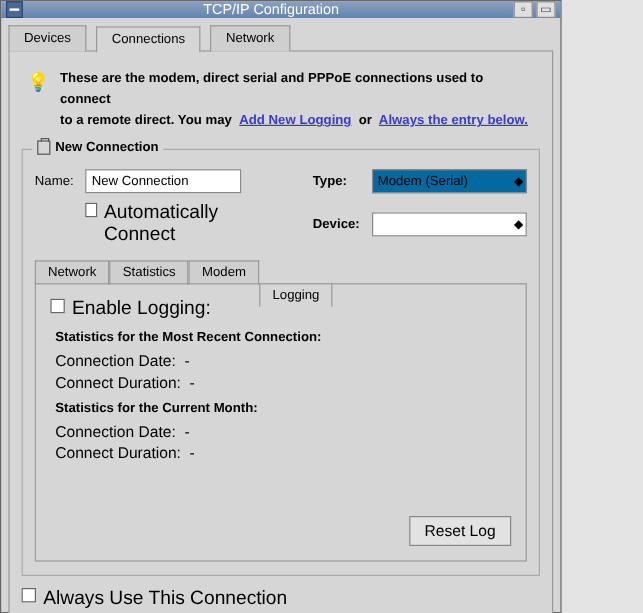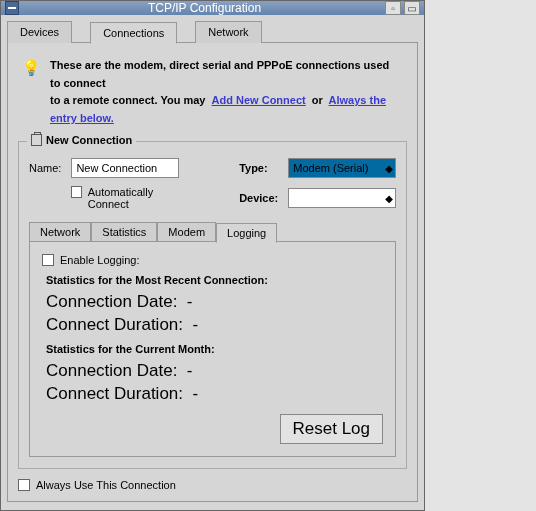--- a/index.html
+++ b/index.html
@@ -4,21 +4,21 @@
 <style>
   * { box-sizing: border-box; }
   body {
     margin: 0;
     font-family: Arial, Helvetica, sans-serif;
     font-size: 11px;
     background: #e4e4e4;
     color: #000;
   }
   .window {
-    width: 425px;
+    width: 468px;
     height: 511px;
     background: #d6d6d6;
     border: 1px solid #666;
     display: flex;
     flex-direction: column;
   }
   .titlebar {
     background: linear-gradient(#8ba0c0, #6384ad);
     color: #fff;
     height: 22px;
@@ -49,21 +49,21 @@
     display: flex;
     padding: 6px 6px 0 6px;
     position:relative;
     z-index:2;
   }
   .maintab {
     padding: 4px 12px;
     border: 1px solid #999;
     border-bottom: none;
     background: #cfcfcf;
-    margin-right: 18px;
+    margin-right: 8px;
     font-size:11px;
     position:relative;
   }
   .maintab.active {
     background: #d6d6d6;
     border-bottom: 1px solid #d6d6d6;
     z-index:3;
     top:1px;
   }
   .tab-body {
@@ -121,53 +121,54 @@
     padding:0 4px;
     font-size:11px;
     width:100%;
   }
   .combo {
     background:#0369a1;
     display:flex;align-items:center;justify-content:space-between;
     padding-right:2px;
   }
   .combo .chev{font-size:10px;}
-  .checkbox-row{display:flex;align-items:flex-start;gap:6px;font-size:11px;}
+  .checkbox-row{display:flex;align-items:flex-start;gap:6px;font-size:16px;}
   .chk{width:12px;height:12px;border:1px solid #666;background:#fff;display:inline-block;}
   
   .inner-tabs {
     display:flex;
     margin-top:12px;
   }
   .innertab{
     padding:3px 10px;
     border:1px solid #999;
     border-bottom:none;
     background:#cfcfcf;
     font-size:11px;
     position:relative;
   }
   .innertab.active{
     background:#d6d6d6;
     border-bottom:1px solid #d6d6d6;
-    top:1px;z-index:3;
+    top:19px;z-index:3;
   }
   .inner-body{
     border:1px solid #999;
     padding:12px;
     position:relative;top:-1px;z-index:1;
   }
   .stats-head{font-weight:bold;font-size:11px;margin:8px 0 6px 4px;}
-  .stat-line{font-size:17px;margin:3px 0 3px 4px;}
+  .stat-line{font-size:13px;margin:3px 0 3px 4px;}
   .bottom-btn-row{display:flex;justify-content:flex-end;margin-top:10px;}
   .button{
     border:1px solid #888;
     background:#e2e2e2;
     padding:4px 12px;
-    font-size:17px;
+    font-size:13px;
+    margin-top:35px;
   }
   .footer-row{
     display:flex;justify-content:flex-end;gap:8px;
     padding:8px 10px;
   }
   .cursor{position:absolute;pointer-events:none;}
 </style>
 </head>
 <body>
 
@@ -185,22 +186,22 @@
     <div class="maintab">Devices</div>
     <div class="maintab active">Connections</div>
     <div class="maintab">Network</div>
   </div>
 
   <div class="tab-body">
     <div class="info-row">
       <div class="bulb">💡</div>
       <div class="info-text">
         <span>These are the modem, direct serial and PPPoE connections used to connect</span><br>
-        <span>to a remote connect. You may</span>
-        &nbsp;<a href="#">Add New Connect</a>
+        <span>to a remote direct. You may</span>
+        &nbsp;<a href="#">Add New Logging</a>
         &nbsp;<span>or</span>&nbsp;
         <a href="#">Always the entry below.</a>
       </div>
     </div>
 
     <div class="section-frame">
       <div class="section-title">
         <span class="trash-icon"></span>
         <span>New Connection</span>
       </div>

